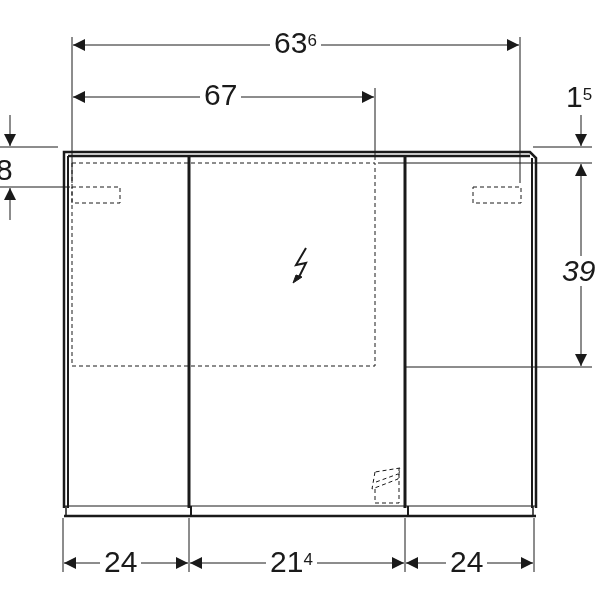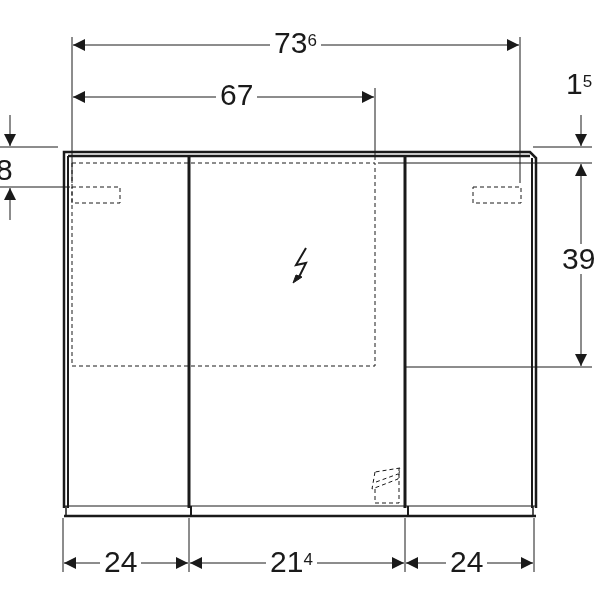--- a/index.html
+++ b/index.html
@@ -74,20 +74,20 @@
     <line x1="63" y1="518" x2="63" y2="572"></line>
     <line x1="189" y1="518" x2="189" y2="572"></line>
     <line x1="405" y1="518" x2="405" y2="572"></line>
     <line x1="534" y1="518" x2="534" y2="572"></line>
     <line x1="64" y1="563" x2="188" y2="563" marker-start="url(#arr)" marker-end="url(#arr)"></line>
     <line x1="190" y1="563" x2="404" y2="563" marker-start="url(#arr)" marker-end="url(#arr)"></line>
     <line x1="406" y1="563" x2="533" y2="563" marker-start="url(#arr)" marker-end="url(#arr)"></line>
   </g>
 </svg>
 
-<div class="dim" style="left:270px;top:28px;"><span>73</span><sup>6</sup></div>
-<div class="dim" style="left:216px;top:80px;"><span>67</span></div>
+<div class="dim" style="left:270px;top:28px;"><span>63</span><sup>6</sup></div>
+<div class="dim" style="left:200px;top:80px;"><span>67</span></div>
 <div class="dim" style="left:-4px;top:155px;padding:0;"><span>8</span></div>
-<div class="dim" style="left:562px;top:69px;"><span>1</span><sup>5</sup></div>
-<div class="dim" style="left:558px;top:244px;"><span>39</span></div>
+<div class="dim" style="left:562px;top:82px;"><span>1</span><sup>5</sup></div>
+<div class="dim" style="left:558px;top:256px;font-style:italic;"><span>39</span></div>
 <div class="dim" style="left:100px;top:547px;"><span>24</span></div>
 <div class="dim" style="left:266px;top:547px;"><span>21</span><sup>4</sup></div>
 <div class="dim" style="left:446px;top:547px;"><span>24</span></div>
 
 </body></html>

